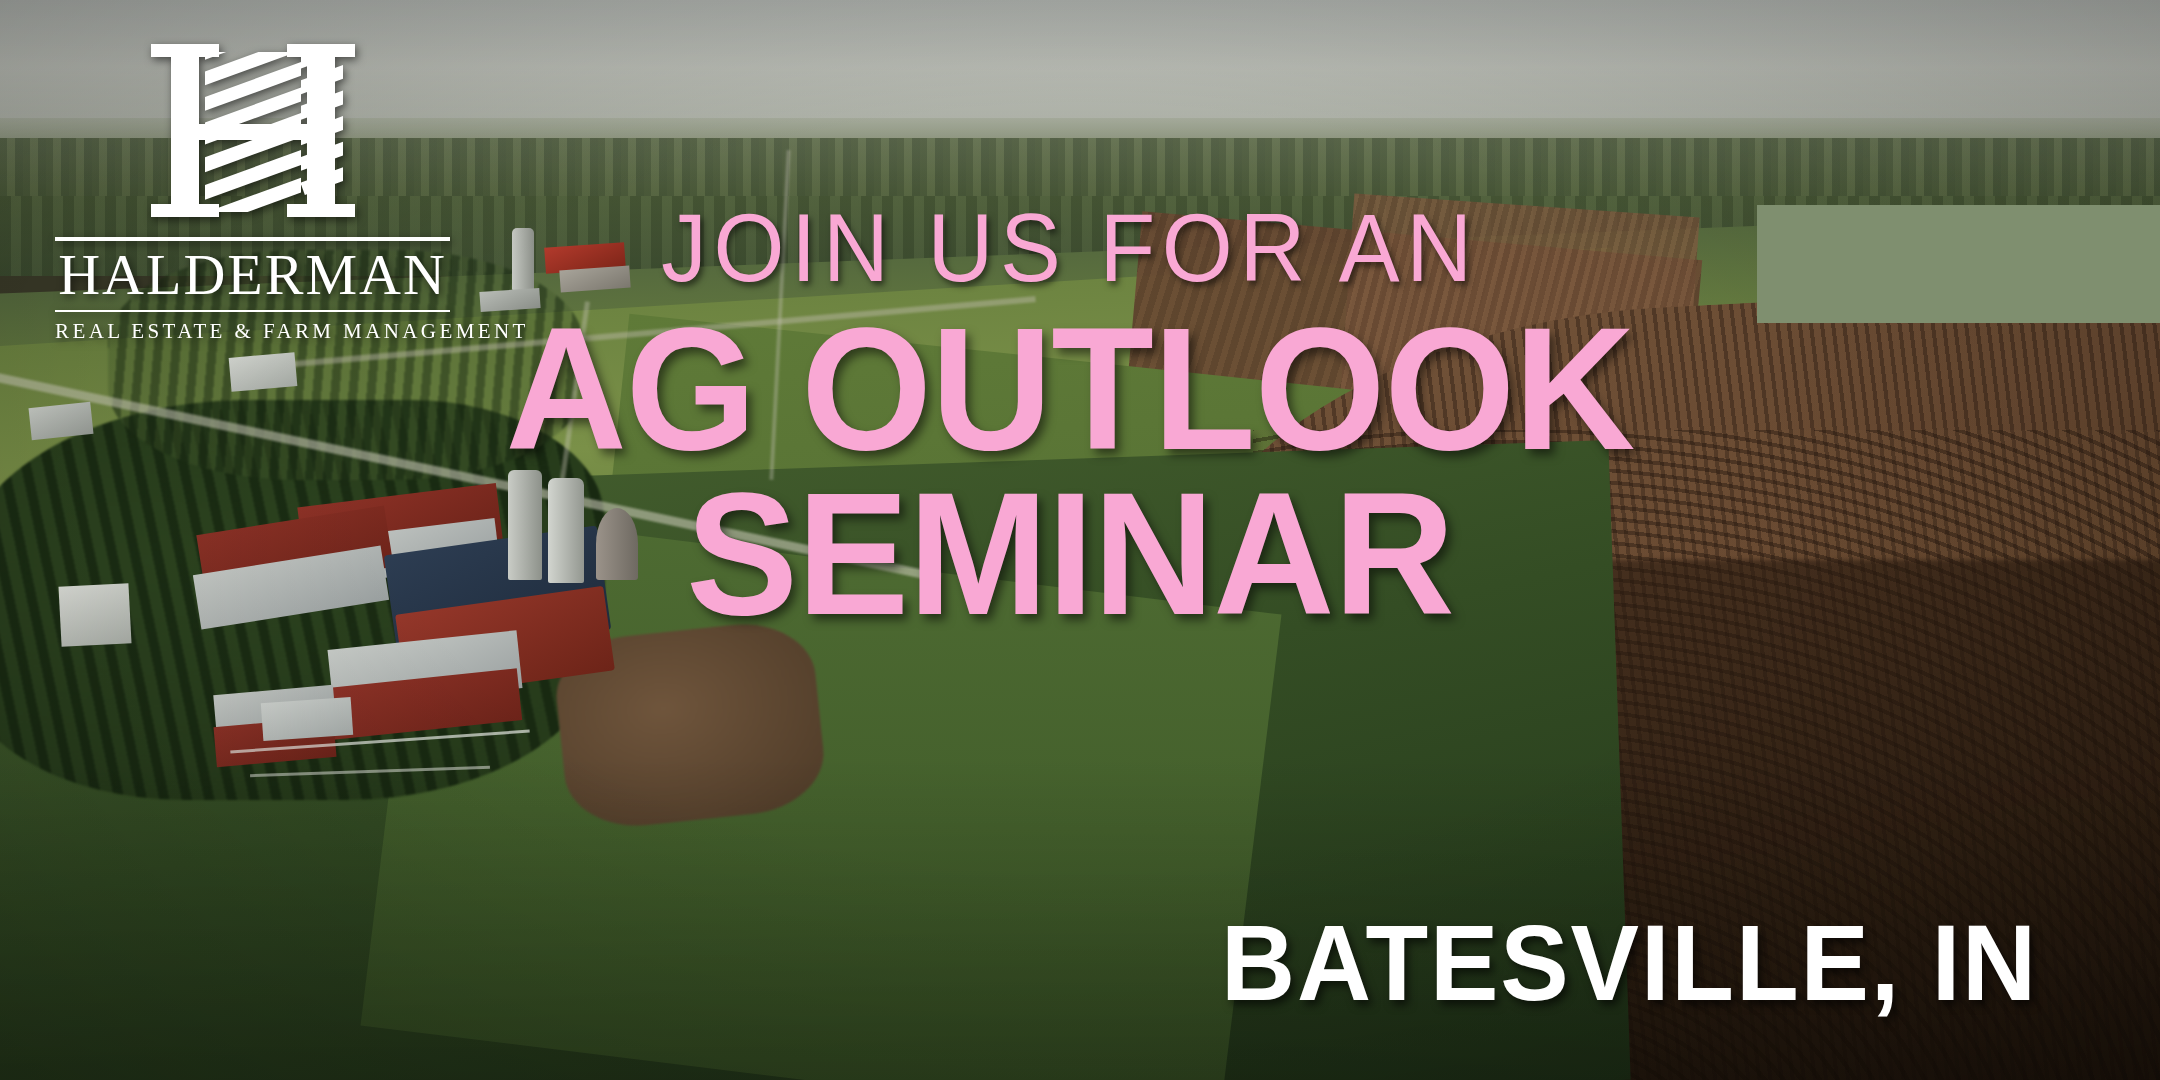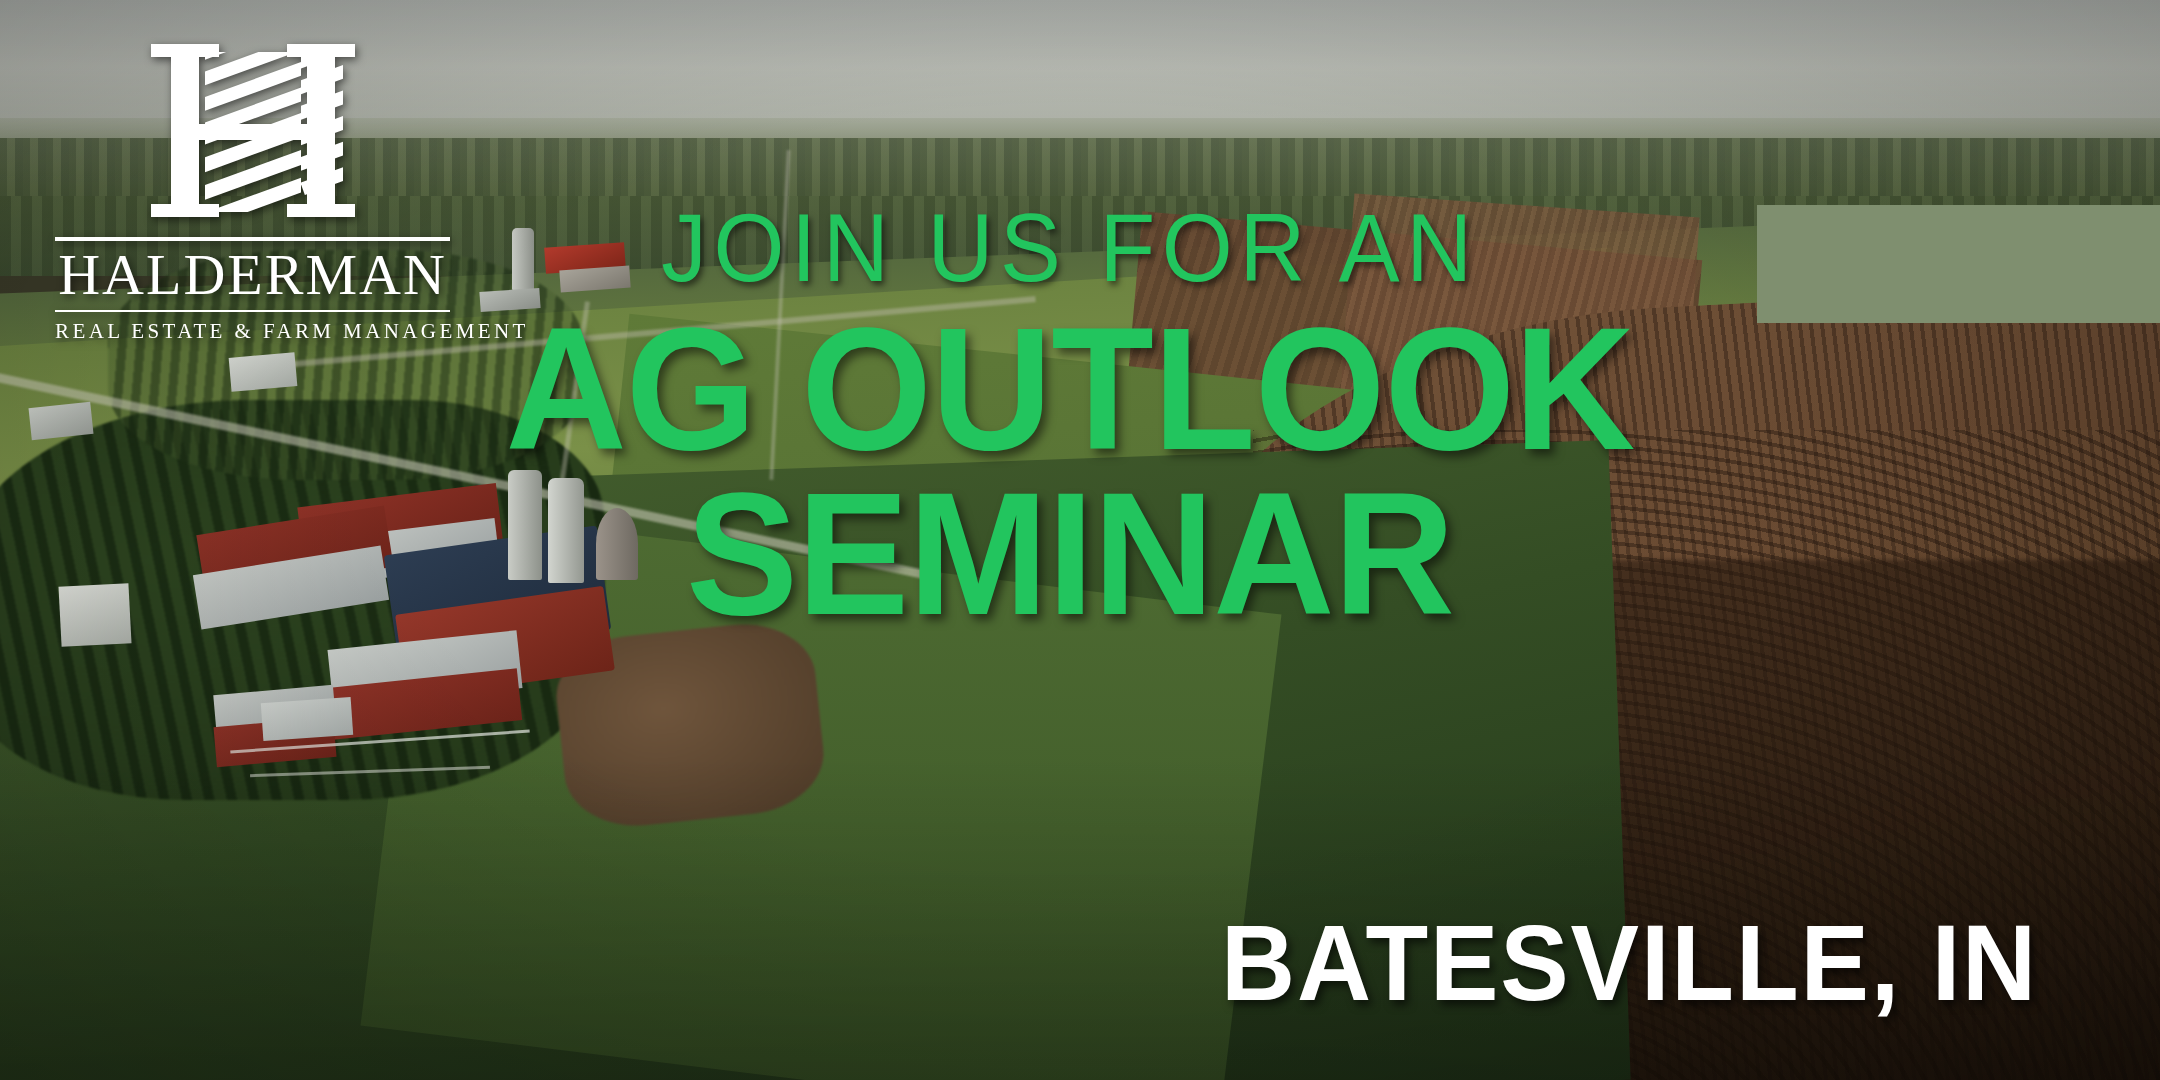--- a/index.html
+++ b/index.html
@@ -210,21 +210,21 @@
   .logo-tag{
     font-family:"Liberation Serif","DejaVu Serif",serif;
     font-size:21px;letter-spacing:3.4px;
     text-align:center;white-space:nowrap;
   }
 
   
   .headline{
     position:absolute;left:0;top:200px;width:1840px;
     text-align:center;
-    color:#22c55e;
+    color:#f9a8d4;
     padding-right:12px;
   }
   .kicker{
     font-family:"Liberation Sans Narrow","Liberation Sans",sans-serif;
     font-weight:300;
     font-size:96px;
     letter-spacing:7px;
     line-height:1;
     transform:scaleX(.95);
     text-shadow:3px 4px 7px rgba(0,0,0,.55);

